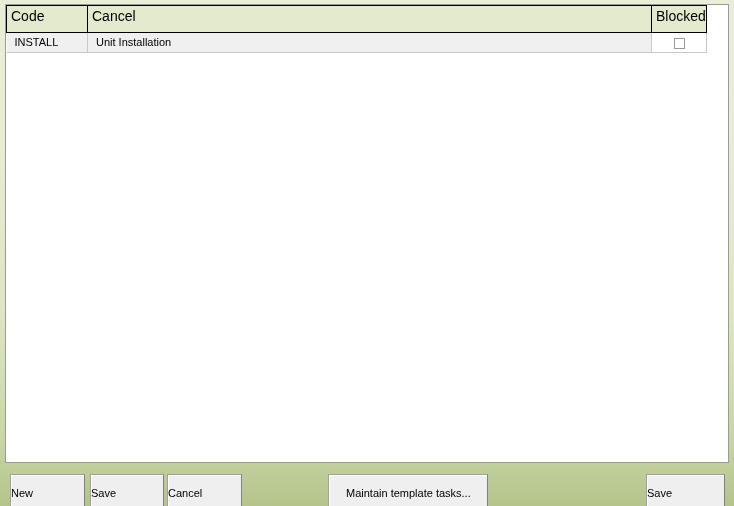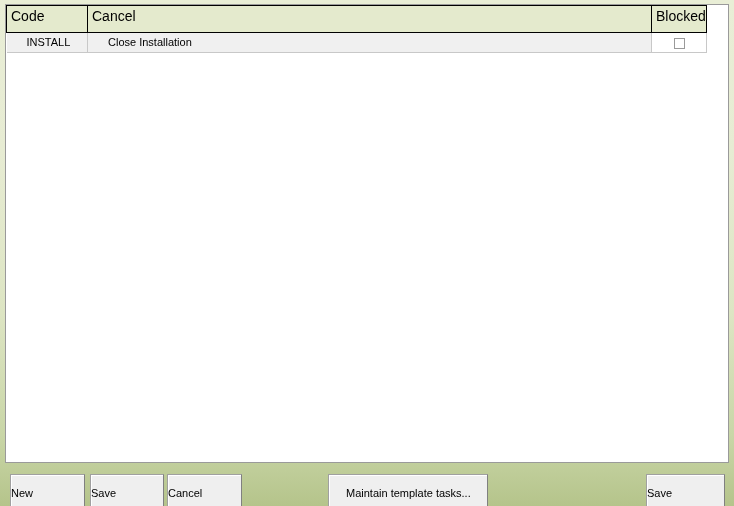--- a/index.html
+++ b/index.html
@@ -62,21 +62,21 @@
     background: #ffffff;
     border-right: none;
     border-top: none;
     border-bottom: none;
   }
 
   .grid-row td {
     background: #f0f0f0;
     border-right: 1px solid #c8c8c8;
     border-bottom: 1px solid #c8c8c8;
-    padding: 3px 20px;
+    padding: 3px 8px;
     height: 19px;
     box-sizing: border-box;
     vertical-align: middle;
     font-size: 11px;
     line-height: 13px;
     white-space: nowrap;
     overflow: hidden;
   }
   .grid-row td.col-check {
     background: #ffffff;
@@ -153,21 +153,21 @@
         <tr class="grid-header">
           <th class="col-code">Code</th>
           <th class="col-details">Cancel</th>
           <th class="col-blocked">Blocked</th>
           <th class="col-pad"></th>
         </tr>
       </thead>
       <tbody>
         <tr class="grid-row">
           <td class="col-code">INSTALL</td>
-          <td class="col-details">Close Installation</td>
+          <td class="col-details">Unit Installation</td>
           <td class="col-check">
             <span class="cb"></span>
           </td>
           <td class="col-pad"></td>
         </tr>
       </tbody>
     </table>
   </div>
 
   <div class="footer">

